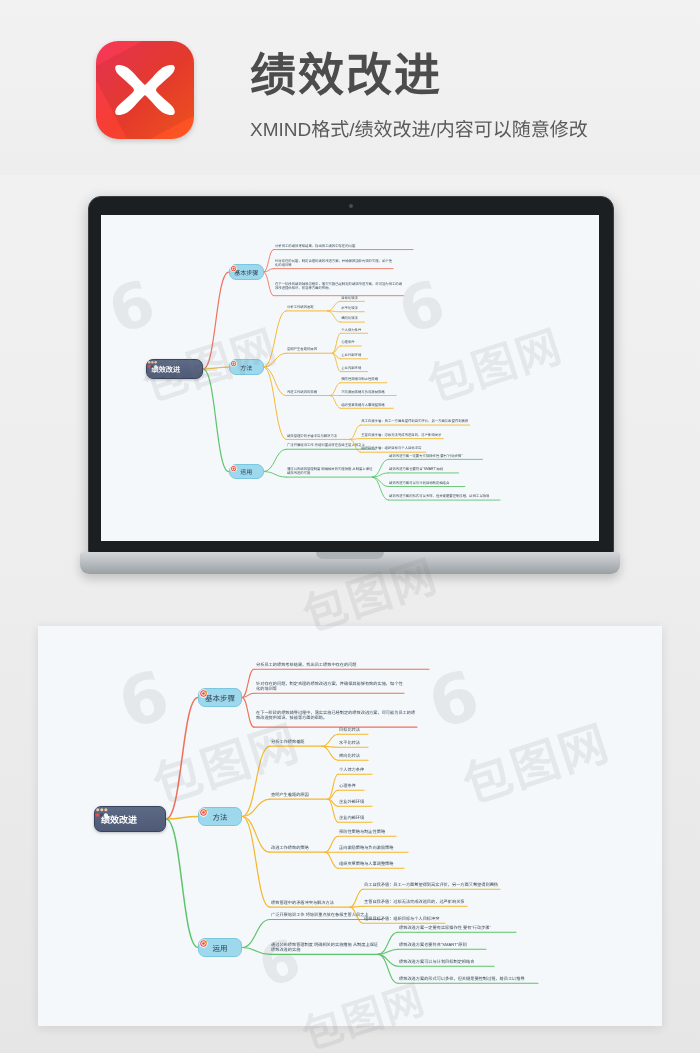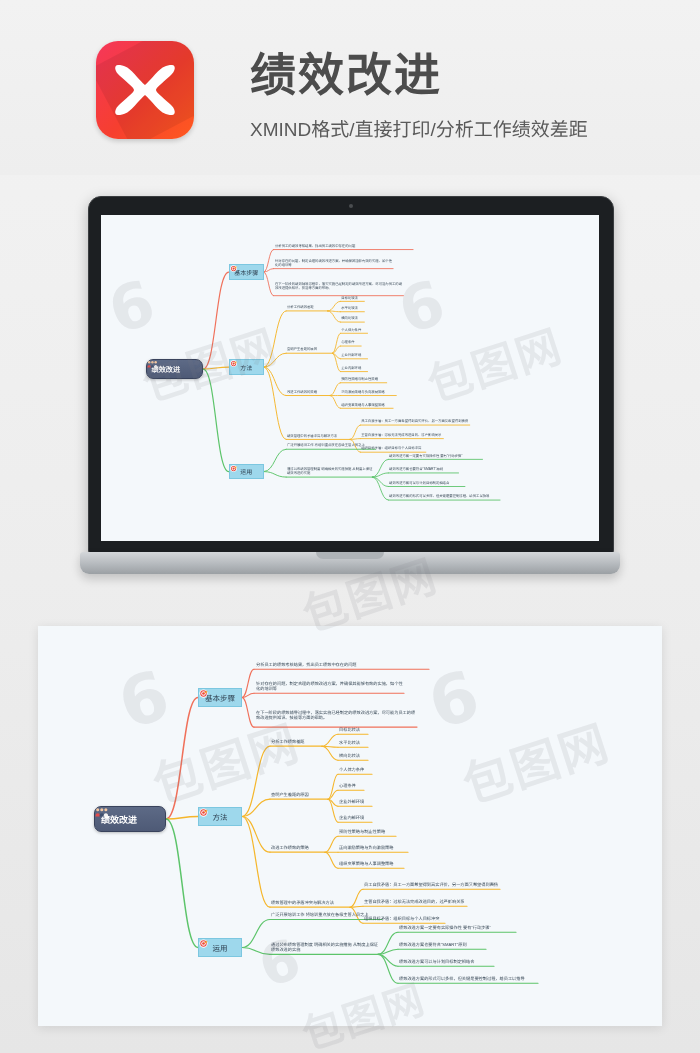--- a/index.html
+++ b/index.html
@@ -78,21 +78,21 @@
 
   .node{position:absolute;box-sizing:border-box;white-space:nowrap;}
   .root-node{
     background:linear-gradient(180deg,#5d6a86 0%,#4e5a76 100%);
     border:1px solid #39435c;border-radius:7px;color:#fff;
     display:flex;align-items:center;gap:5px;
     box-shadow:0 1px 3px rgba(0,0,0,.25);
   }
   .root-node .lbl{font-weight:bold;}
   .branch-node{
-    background:#9ed8ec;border:1px solid #7cc7e0;border-radius:0;
+    background:#9ed8ec;border:1px solid #7cc7e0;border-radius:7px;
     color:#2d3e4e;display:flex;align-items:center;gap:4px;
     justify-content:center;
   }
   .leaf{
     color:#3a4a58;line-height:1.28;white-space:normal;
   }
   .leaf.nw{white-space:nowrap;}
 
   
   .wm{
@@ -106,21 +106,21 @@
 <body>
 
 <div class="header">
   <div class="logo-tile">
     <div class="shade"></div>
     <svg class="logo-x" viewBox="0 0 66 62">
       <path d="M6 6 C18 6 22 16 33 26 C44 16 48 6 60 6 C64 6 64 12 58 17 C49 25 44 29 44 31 C44 33 49 37 58 45 C64 50 64 56 60 56 C48 56 44 46 33 36 C22 46 18 56 6 56 C2 56 2 50 8 45 C17 37 22 33 22 31 C22 29 17 25 8 17 C2 12 2 6 6 6 Z" fill="#ffffff"></path>
     </svg>
   </div>
   <div class="head-title">绩效改进</div>
-  <div class="head-sub">XMIND格式/直接打印/分析工作绩效差距</div>
+  <div class="head-sub">XMIND格式/绩效改进/内容可以随意修改</div>
 </div>
 
 <div class="laptop">
   <div class="lid">
     <div class="screen">
       <div class="map" id="map-small">
           <svg width="498.00000000000006" height="319.2307692307692">
             <path d="M102.15384615384616 154.02884615384616 C 114.92307692307693 154.02884615384616, 114.92307692307693 57.06250000000001, 127.69230769230771 57.06250000000001" stroke="#f0705a" fill="none" stroke-width="1.1971153846153846" stroke-linecap="round"></path>
             <path d="M102.15384615384616 154.02884615384616 C 114.92307692307693 154.02884615384616, 114.92307692307693 152.03365384615387, 127.69230769230771 152.03365384615387" stroke="#f5b62b" fill="none" stroke-width="1.1971153846153846" stroke-linecap="round"></path>
             <path d="M102.15384615384616 154.02884615384616 C 114.92307692307693 154.02884615384616, 114.92307692307693 256.5817307692308, 127.69230769230771 256.5817307692308" stroke="#5cc46a" fill="none" stroke-width="1.1971153846153846" stroke-linecap="round"></path>

